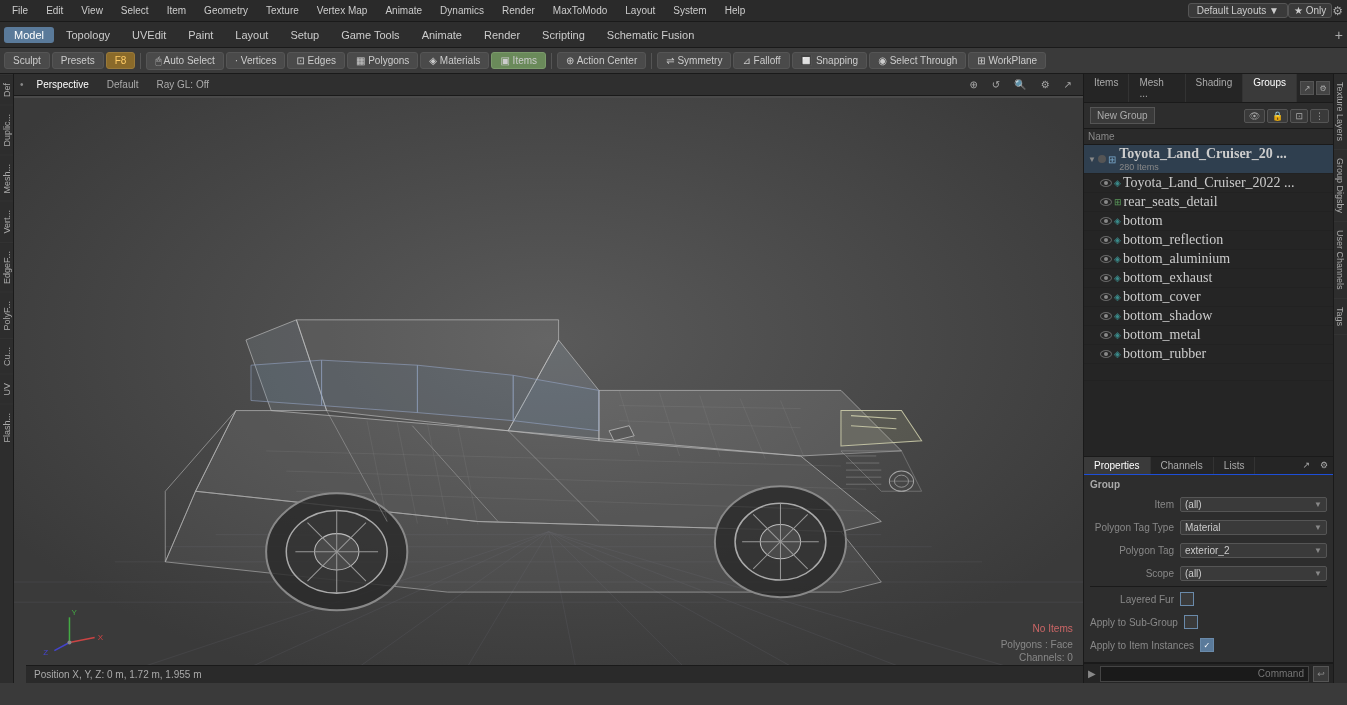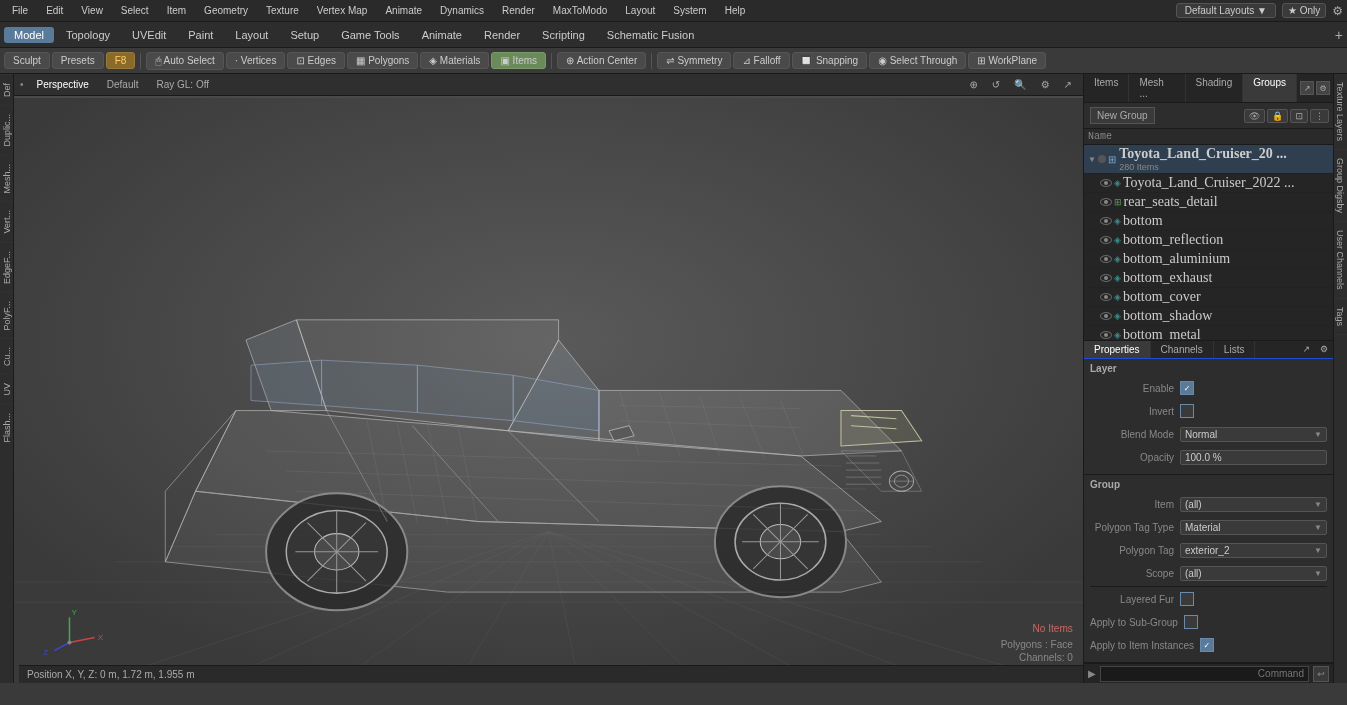--- a/index.html
+++ b/index.html
@@ -1,21 +1,21 @@
 <!DOCTYPE html>
 <html><head>
   <meta charset="utf-8">
   <style>
     * { box-sizing: border-box; margin: 0; padding: 0; }
     body { background: #3a3a3a; font-family: 'Arial', sans-serif; font-size: 11px; color: #ccc; overflow: hidden; width: 1347px; height: 705px; }
 
     
     #top-menu { display: flex; align-items: center; background: #2a2a2a; height: 22px; padding: 0 4px; gap: 2px; border-bottom: 1px solid #1a1a1a; }
     .menu-item { padding: 2px 8px; cursor: pointer; color: #ccc; font-size: 10px; }
-    #top-menu .right-section { margin-left: auto; display: flex; align-items: center; gap: 6px; }
+    #top-menu .right-section { margin-left: auto; display: flex; align-items: center; }
     .layout-pill { background: #3a3a3a; border: 1px solid #555; padding: 1px 8px; border-radius: 3px; color: #ccc; font-size: 10px; }
 
     
     #mode-bar { display: flex; align-items: center; background: #2d2d2d; height: 26px; padding: 0 4px; gap: 2px; border-bottom: 1px solid #1a1a1a; }
     .mode-btn { padding: 2px 10px; border-radius: 3px; cursor: pointer; font-size: 11px; color: #ccc; background: transparent; border: none; }
     .mode-btn.active { background: #5a7a9a; color: white; }
     .mode-separator { width: 1px; height: 16px; background: #555; margin: 0 3px; }
 
     
     #tools-bar { display: flex; align-items: center; background: #3a3a3a; height: 26px; padding: 0 4px; gap: 2px; border-bottom: 1px solid #1a1a1a; }
@@ -33,38 +33,38 @@
 
     
     #left-sidebar { width: 14px; background: #2d2d2d; display: flex; flex-direction: column; border-right: 1px solid #1a1a1a; }
     .left-tab { writing-mode: vertical-rl; transform: rotate(180deg); font-size: 9px; color: #aaa; padding: 8px 2px; cursor: pointer; border-bottom: 1px solid #333; }
 
     
     #viewport { flex: 1; background: #4a4a4a; position: relative; overflow: hidden; }
     #viewport-canvas { width: 100%; height: 100%; position: relative; }
 
     
-    #status-bar { position: absolute; bottom: 0; left: 5px; right: 0; height: 18px; background: #2a2a2a; display: flex; align-items: center; padding: 0 8px; font-size: 10px; color: #aaa; border-top: 1px solid #1a1a1a; }
+    #status-bar { position: absolute; bottom: 0; left: 12px; right: 0; height: 18px; background: #2a2a2a; display: flex; align-items: center; padding: 0 8px; font-size: 10px; color: #aaa; border-top: 1px solid #1a1a1a; }
 
     
     #right-panel { width: 250px; background: #2d2d2d; border-left: 1px solid #1a1a1a; display: flex; flex-direction: column; }
 
     
     #panel-tabs { display: flex; background: #252525; border-bottom: 1px solid #1a1a1a; }
     .panel-tab { padding: 3px 10px; font-size: 10px; color: #aaa; cursor: pointer; border-right: 1px solid #333; }
     .panel-tab.active { color: white; background: #3a3a3a; }
     .panel-tab-icon { width: 14px; height: 14px; background: #444; border: 1px solid #555; cursor: pointer; display: flex; align-items: center; justify-content: center; font-size: 8px; color: #aaa; }
 
     
     #scene-tree { flex: 1; overflow-y: auto; background: #252525; }
     .tree-toolbar { display: flex; align-items: center; background: #2d2d2d; padding: 2px 4px; gap: 3px; border-bottom: 1px solid #1a1a1a; }
     .tree-toolbar-btn { font-size: 9px; padding: 1px 4px; background: #3a3a3a; border: 1px solid #555; color: #aaa; cursor: pointer; border-radius: 2px; }
 
     .tree-header-row { display: flex; align-items: center; background: #2a2a2a; padding: 2px 4px; border-bottom: 1px solid #1a1a1a; }
-    .tree-col-name { flex: 1; font-size: 10px; color: #888; font-family: Liberation Mono, monospace; }
+    .tree-col-name { flex: 1; font-size: 10px; color: #888; }
 
     .tree-item { display: flex; align-items: center; padding: 1px 4px; border-bottom: 1px solid #222; cursor: pointer; min-height: 17px; }
     .tree-item.main-item { background: #2f3f4f; }
     .tree-item-label { font-size: 14px; color: #ccc; flex: 1; overflow: hidden; text-overflow: ellipsis; white-space: nowrap; font-family: Liberation Serif, serif; }
     .item-count { font-size: 9px; color: #888; }
 
     .tree-vis-dot { width: 8px; height: 8px; border-radius: 50%; margin-right: 2px; background: #555; }
 
     
     #right-edge-tabs { width: 14px; background: #2d2d2d; display: flex; flex-direction: column; border-left: 1px solid #1a1a1a; }
@@ -455,43 +455,20 @@
     <div id="properties-panel">
       <div class="props-tabs">
         <div class="props-tab active">Properties</div>
         <div class="props-tab">Channels</div>
         <div class="props-tab">Lists</div>
         <div class="props-tab-spacer"></div>
         <div class="props-tab-icon" style="font-size:9px;color:#aaa;">↗</div>
         <div class="props-tab-icon" style="font-size:9px;color:#aaa;">⚙</div>
       </div>
 
-      <div class="prop-section">
-        <div class="prop-section-title">Layer</div>
-
-        <div class="prop-row">
-          <div class="prop-label">Enable</div>
-          <div class="prop-checkbox"></div>
-        </div>
-
-        <div class="prop-row">
-          <div class="prop-label">Invert</div>
-          <div class="prop-checkbox unchecked"></div>
-        </div>
-
-        <div class="prop-row">
-          <div class="prop-label">Blend Mode</div>
-          <div class="prop-value dropdown">Normal</div>
-        </div>
-
-        <div class="prop-row">
-          <div class="prop-label">Opacity</div>
-          <div class="prop-value">100.0 %</div>
-        </div>
-      </div>
 
       <div class="prop-section">
         <div class="prop-section-title">Group</div>
 
         <div class="prop-row">
           <div class="prop-label">Item</div>
           <div class="prop-value dropdown">(all)</div>
         </div>
 
         <div class="prop-row">

